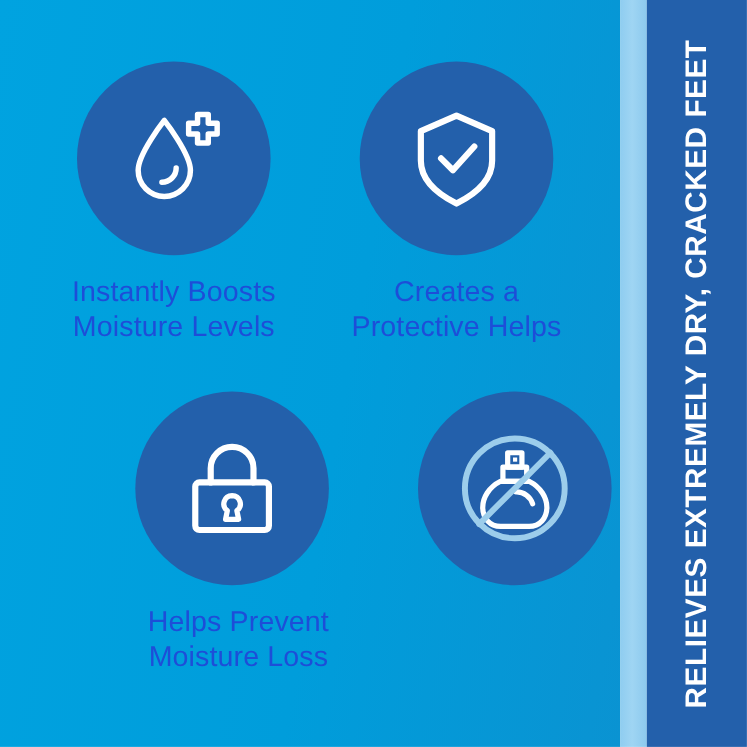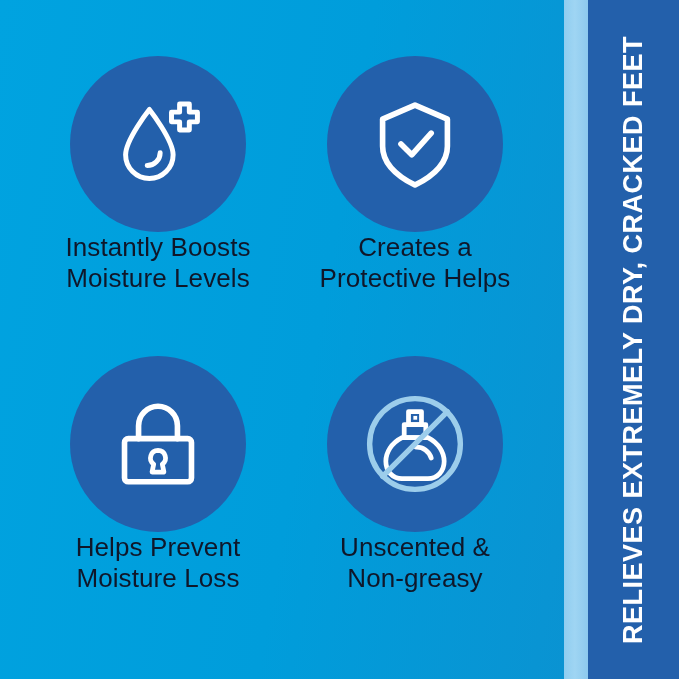--- a/index.html
+++ b/index.html
@@ -77,21 +77,21 @@
   }
 
   .feature {
     position: absolute;
     width: 282px;
     display: flex;
     flex-direction: column;
     align-items: center;
   }
   .feature.r0 { top: 56px; }
-  .feature.r1 { top: 356px; }
+  .feature.r1 { top: 356px; align-items: flex-end; }
   .feature.c0 { left: 17px; }
   .feature.c1 { left: 274px; }
 
   .circle {
     width: 176px;
     height: 176px;
     border-radius: 50%;
     background: #2360ab;
     display: flex;
     align-items: center;
@@ -99,21 +99,22 @@
     flex: none;
   }
 
   .icon-svg {
     width: 108px;
     height: 108px;
     display: block;
   }
 
   .feature-label {
-    color: #0f172a;
+    margin-top: 18px;
+    color: #1d4ed8;
     font-size: 26px;
     line-height: 1.18;
     text-align: center;
     white-space: pre-line;
     font-weight: 400;
     letter-spacing: 0.1px;
   }
 </style>
 </head>
 <body>
@@ -173,18 +174,16 @@
             <rect x="44" y="20" width="12" height="12" fill="none" stroke="#ffffff" stroke-width="4.4" stroke-linejoin="round"></rect>
             <rect x="48.5" y="24" width="3.5" height="3.5" fill="#ffffff" stroke="none"></rect>
             <path d="M65 63 A14 14 0 0 0 51 53" fill="none" stroke="#ffffff" stroke-width="4.4" stroke-linecap="round"></path>
           </g>
           <g>
             <circle cx="50" cy="50" r="42" fill="none" stroke="#9ccdeb" stroke-width="5"></circle>
             <line x1="20" y1="80" x2="80" y2="20" stroke="#9ccdeb" stroke-width="5" stroke-linecap="round"></line>
           </g>
         </svg>
       </div>
-      <div class="feature-label">Unscented &amp;
-Non-greasy</div>
     </div>
 
   </div>
 </div>
 
 </body></html>

